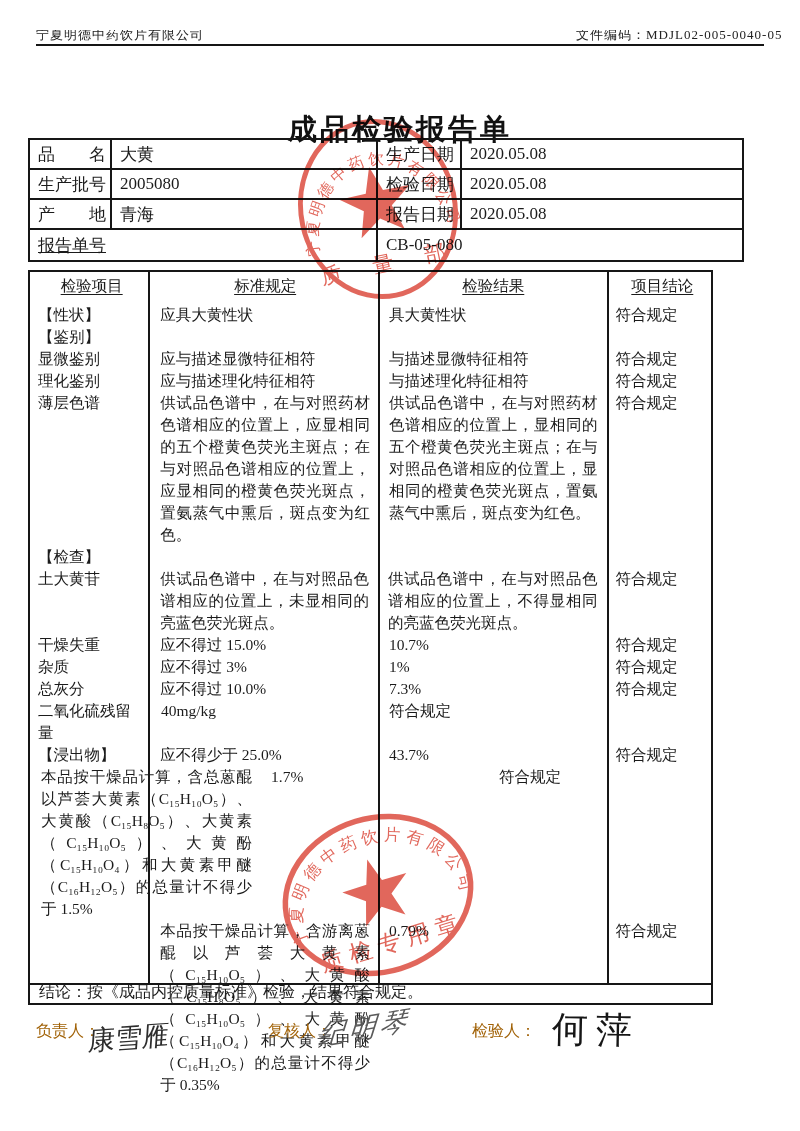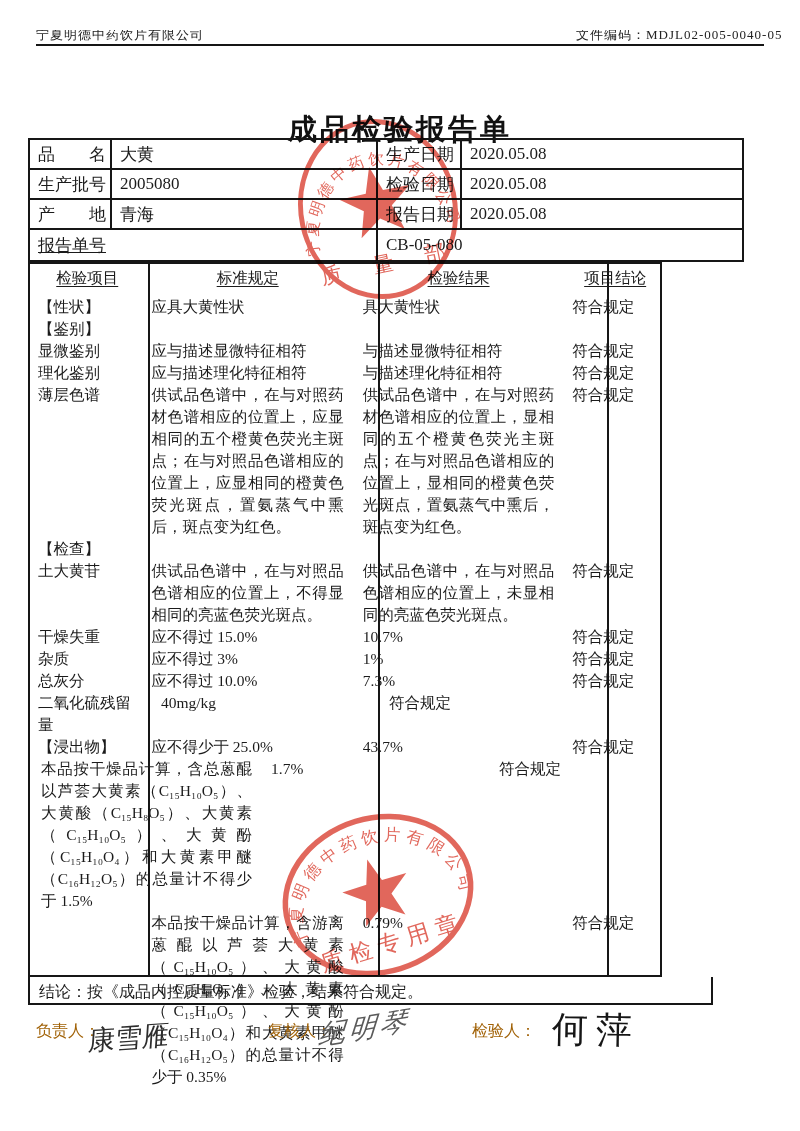--- a/index.html
+++ b/index.html
@@ -21,21 +21,21 @@
   .info-table{position:absolute;left:28px;top:138px;width:716px;height:124px;
     border:2px solid #161616;box-sizing:border-box;display:grid;
     grid-template-columns:82px 266px 84px 280px;grid-template-rows:30px 30px 30px 30px;}
   .info-table .cell{box-sizing:border-box;display:flex;align-items:center;
     font-size:17px;padding:0 8px;border-right:2px solid #161616;border-bottom:2px solid #161616;overflow:hidden;white-space:nowrap;}
   .info-table .cell.last-col{border-right:none;}
   .info-table .cell.last-row{border-bottom:none;}
   .info-table .cell.span2a{grid-column:1 / span 2;text-decoration:underline;}
   .info-table .cell.span2b{grid-column:3 / span 2;}
   
-  .main-table{position:absolute;left:28px;top:262px;width:634px;height:715px;
+  .main-table{position:absolute;left:28px;top:270px;width:685px;height:715px;
     border:2px solid #161616;box-sizing:border-box;}
   .vline{position:absolute;top:0;bottom:0;width:2px;background:#161616;}
   .v1{left:118px;} .v2{left:348px;} .v3{left:577px;}
   .rows{position:absolute;left:0;top:0;right:0;}
   .mrow{display:flex;min-height:22px;}
   .mcell{box-sizing:border-box;font-size:15.5px;line-height:22px;}
   .c-item{width:120px;padding:0 4px 0 8px;}
   .c-std{width:230px;padding:0 8px 0 11px;text-align:justify;}
   .c-res{width:229px;padding:0 8px 0 11px;text-align:justify;}
   .c-con{width:106px;padding:0 2px 0 10px;}
@@ -137,22 +137,22 @@
           <div class="mcell c-con">符合规定</div>
         </div>
         <div class="mrow">
           <div class="mcell c-item">【检查】</div>
           <div class="mcell c-std"></div>
           <div class="mcell c-res"></div>
           <div class="mcell c-con"></div>
         </div>
         <div class="mrow">
           <div class="mcell c-item">土大黄苷</div>
+          <div class="mcell c-res">供试品色谱中，在与对照品色谱相应的位置上，未显相同的亮蓝色荧光斑点。</div>
           <div class="mcell c-std">供试品色谱中，在与对照品色谱相应的位置上，不得显相同的亮蓝色荧光斑点。</div>
-          <div class="mcell c-res">供试品色谱中，在与对照品色谱相应的位置上，未显相同的亮蓝色荧光斑点。</div>
           <div class="mcell c-con">符合规定</div>
         </div>
         <div class="mrow">
           <div class="mcell c-item">干燥失重</div>
           <div class="mcell c-std">应不得过 15.0%</div>
           <div class="mcell c-res">10.7%</div>
           <div class="mcell c-con">符合规定</div>
         </div>
         <div class="mrow">
           <div class="mcell c-item">杂质</div>

